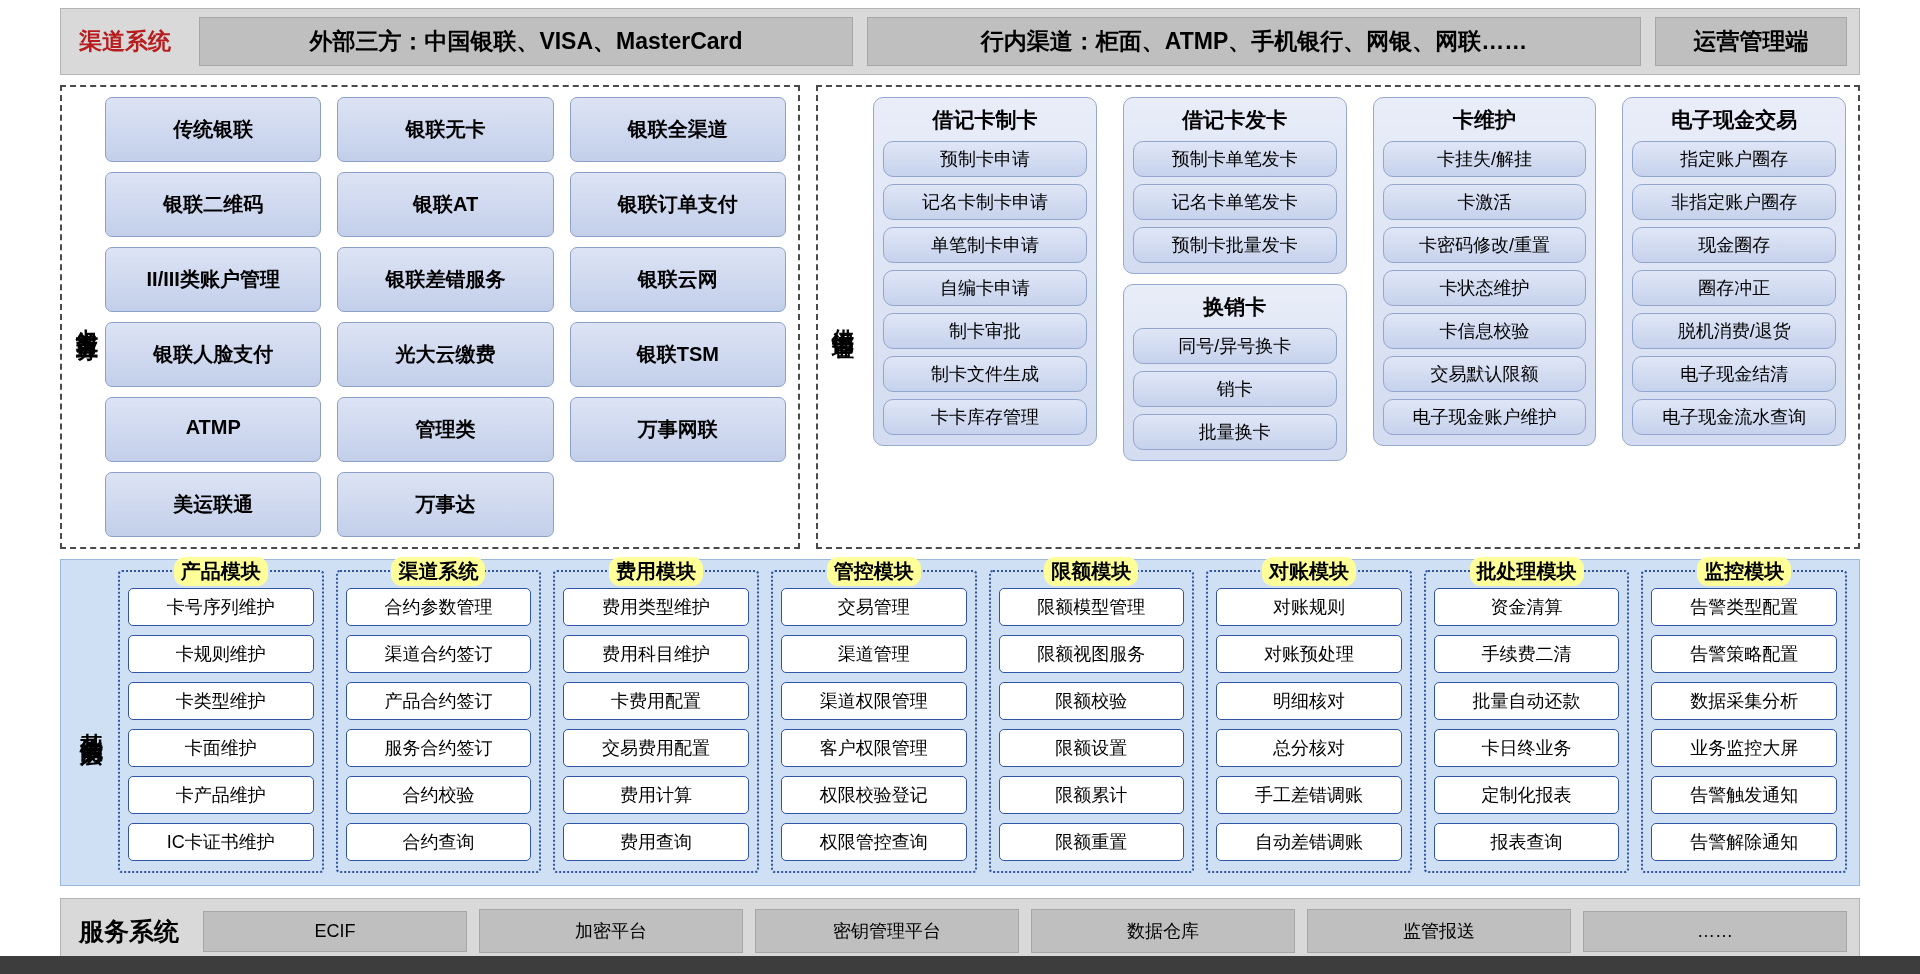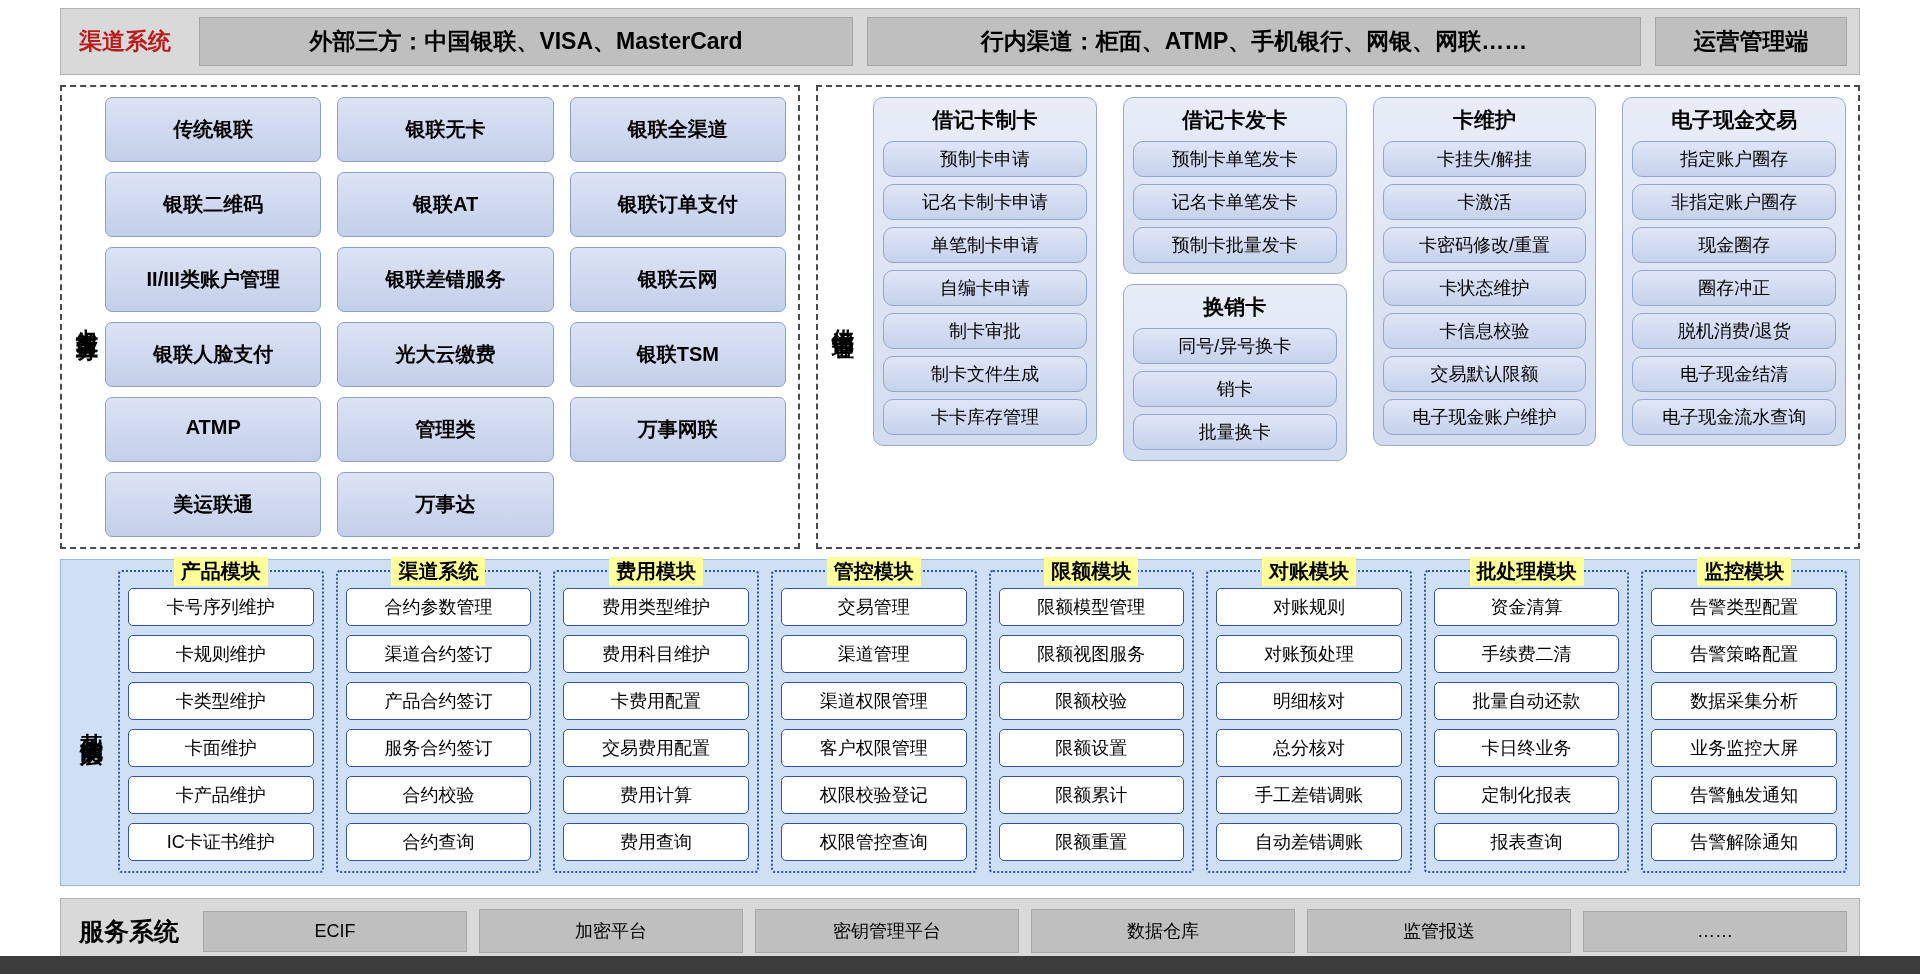--- a/index.html
+++ b/index.html
@@ -190,20 +190,21 @@
     position: absolute;
     top: -15px;
     left: 50%;
     transform: translateX(-50%);
     background: #ffff99;
     font-size: 20px;
     font-weight: bold;
     color: #000;
     padding: 1px 7px;
     white-space: nowrap;
+    border-radius: 11px;
   }
   .mchip {
     background: #ffffff;
     border: 1px solid #2f55a4;
     border-radius: 5px;
     font-size: 18px;
     color: #000;
     text-align: center;
     padding: 6px 10px;
     margin-bottom: 9px;

